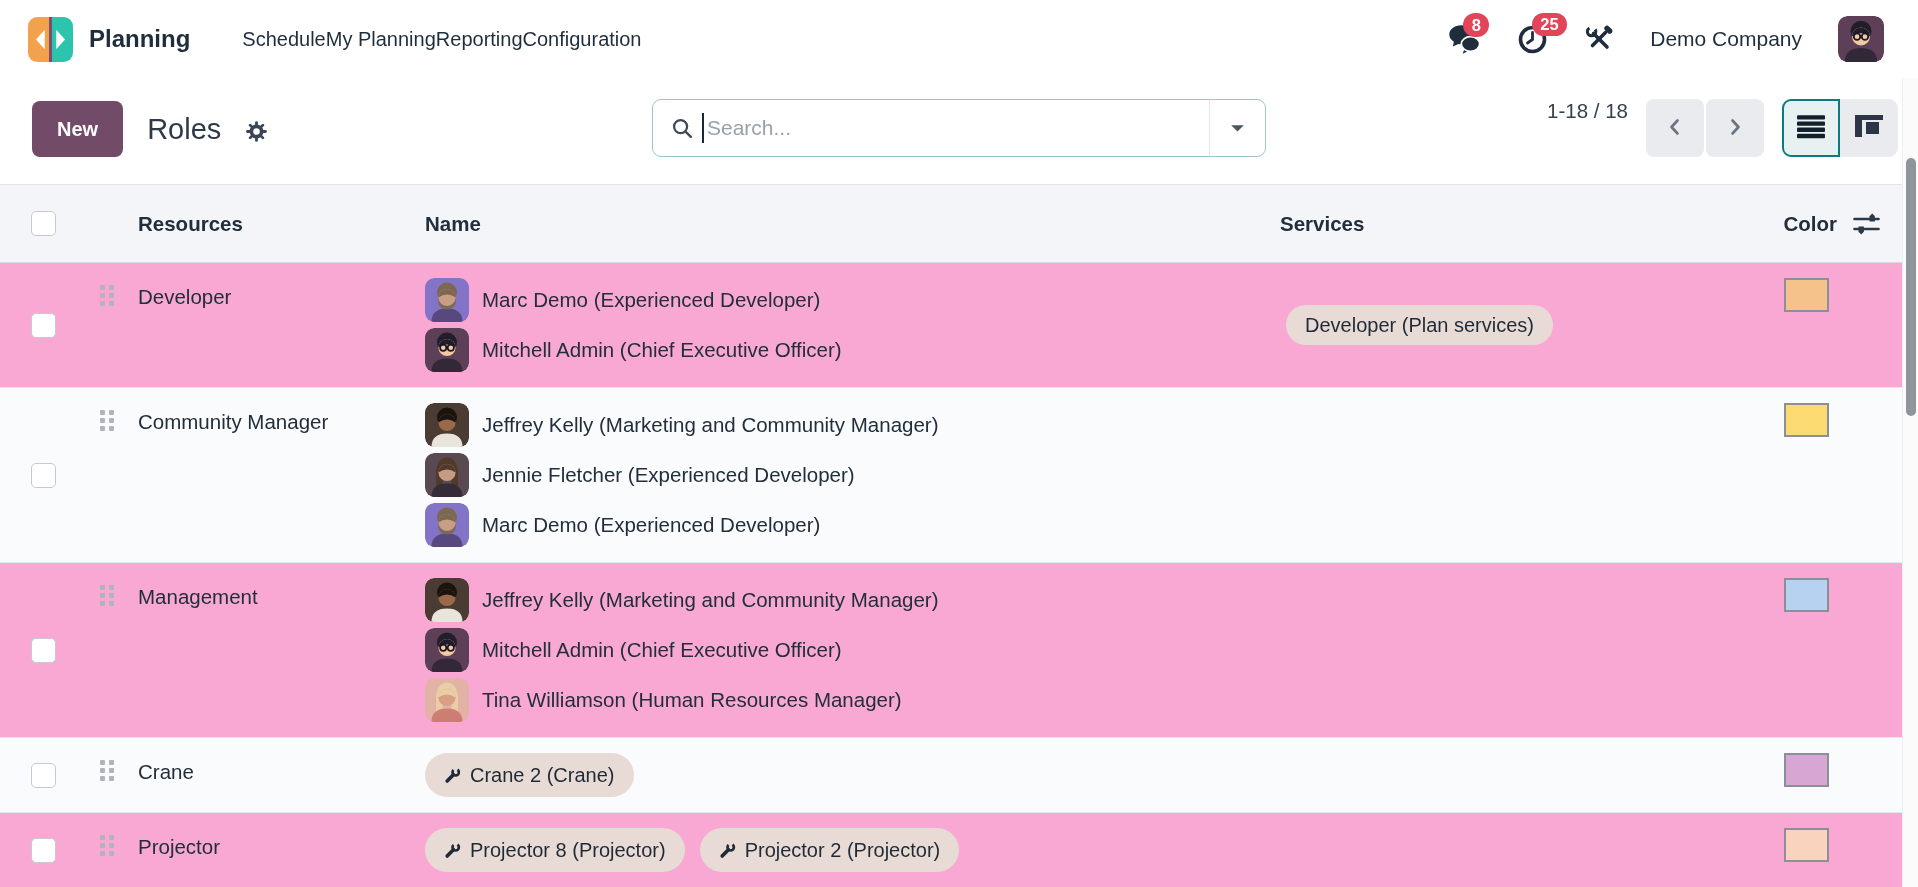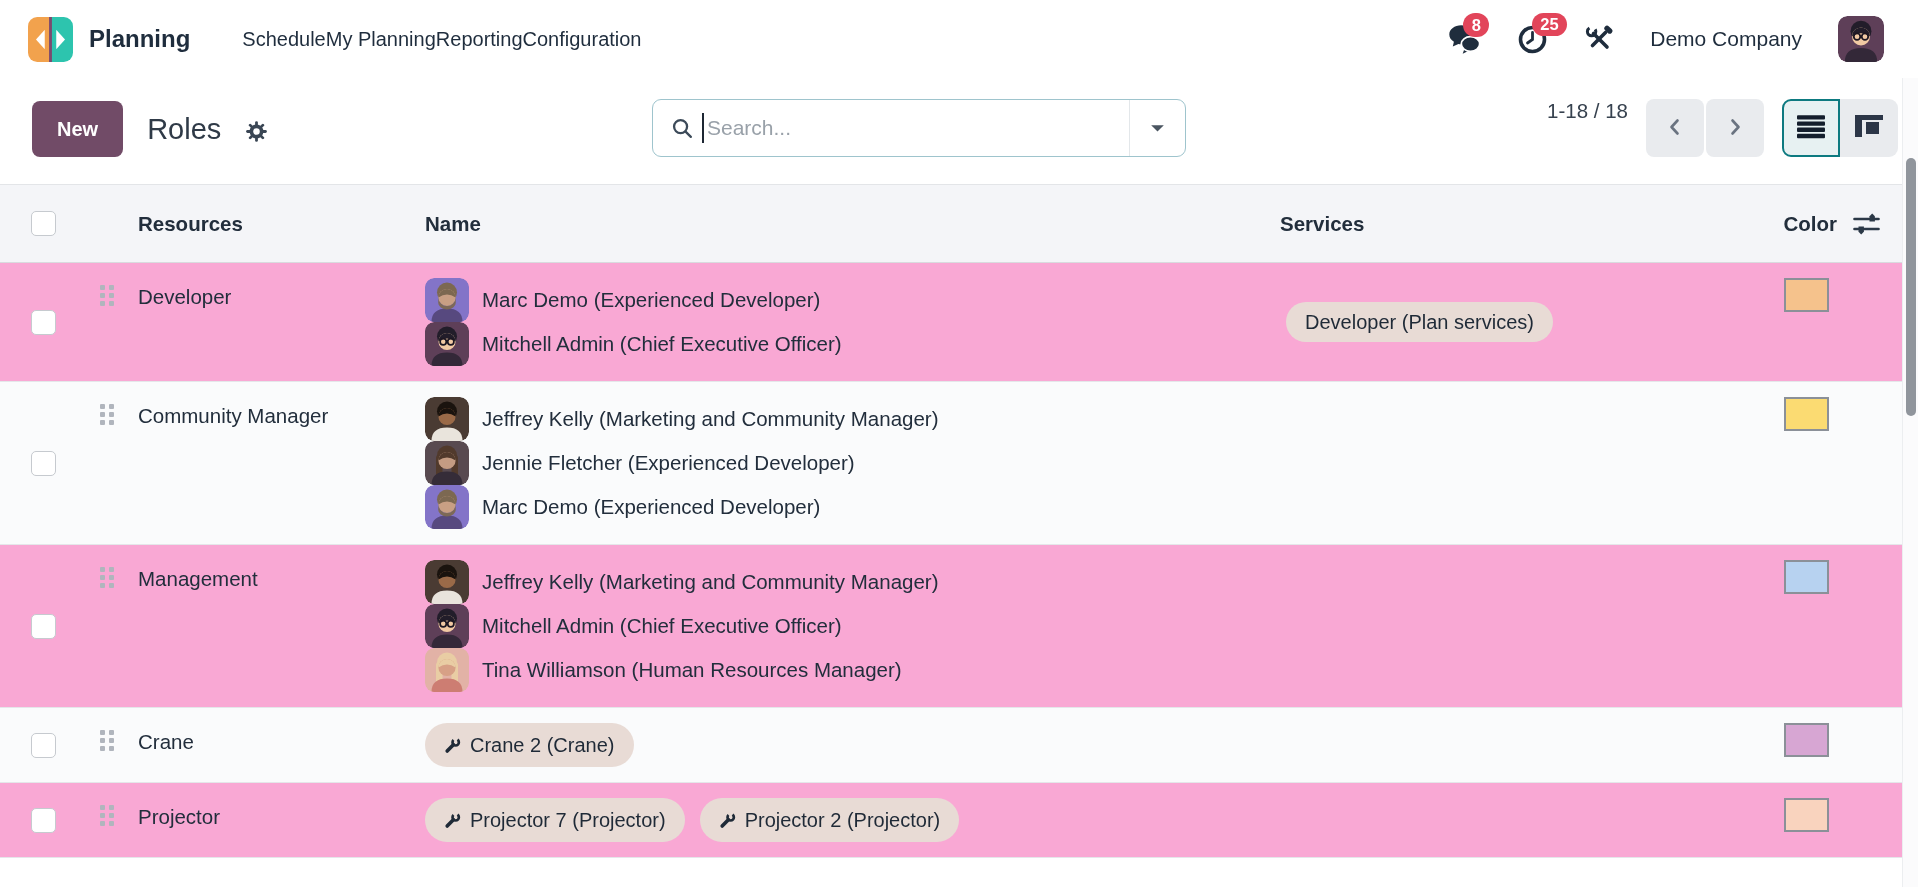--- a/index.html
+++ b/index.html
@@ -27,21 +27,21 @@
   .company{font-size:21px;color:var(--icon-dark);cursor:pointer}
   .user-avatar{width:46px;height:46px;border-radius:9px;overflow:hidden;cursor:pointer;flex:none}
   .user-avatar svg{width:46px;height:46px;display:block}
   
   .control{position:relative;height:106px;background:#fff}
   .cp-left{position:absolute;left:32px;top:22px;display:flex;align-items:center;gap:24px;height:58px}
   .btn-new{background:var(--accent);color:#fff;font-size:20px;font-weight:600;border:none;
            border-radius:8px;padding:0 25px;height:56px;font-family:inherit;cursor:pointer}
   .title{font-size:29px;color:#2F3A47}
   .gear-btn{display:flex;margin-top:5px;cursor:pointer}
-  .searchbox{position:absolute;left:652px;top:21px;width:534px;height:58px;border:1px solid var(--search-border);
+  .searchbox{position:absolute;left:652px;top:21px;width:614px;height:58px;border:1px solid var(--search-border);
              border-radius:9px;display:flex;align-items:stretch;background:#fff}
   .search-main{flex:1;display:flex;align-items:center;padding-left:18px}
   .search-main .mag{display:flex;flex:none;margin-right:8px}
   .caret-line{width:2px;height:30px;background:#1D2733;flex:none}
   .search-input{border:none;outline:none;font-size:21px;flex:1;min-width:0;color:var(--text);
                 padding:0 0 0 3px;background:transparent;font-family:inherit}
   .search-input::placeholder{color:#99A1A9;opacity:1}
   .search-toggle{width:56px;border-left:1px solid #E3E7EA;display:flex;align-items:center;
                  justify-content:center;cursor:pointer;border-radius:0 9px 9px 0}
   .cp-right{position:absolute;right:20px;top:21px;display:flex;align-items:flex-start;height:58px}
@@ -62,21 +62,21 @@
   .trow{display:grid;grid-template-columns:var(--cols);padding:15px 0;border-bottom:1px solid var(--divider);
         background:#f9a8d4;cursor:pointer}
   .trow.striped{background:var(--stripe)}
   .c-check{display:flex;align-items:center;padding-left:31px}
   .checkbox{width:25px;height:25px;border:1.5px solid #C6CACF;border-radius:5px;background:#fff;
             display:block;cursor:pointer}
   .c-handle{padding-top:7px;padding-left:8px}
   .drag-handle{display:grid;grid-template-columns:repeat(2,5px);gap:3px 4px;width:14px;cursor:grab}
   .drag-handle i{width:5px;height:5px;background:#B0B5BD;border-radius:1px;display:block}
   .c-name{padding-top:7px;font-size:20.5px;color:#222E3C}
-  .c-res{display:flex;flex-direction:column;}
+  .c-res{display:flex;flex-direction:column;gap:6px}
   .res-line{display:flex;align-items:center;gap:13px;min-height:44px}
   .pill-line{gap:15px}
   .avatar{width:44px;height:44px;border-radius:9px;overflow:hidden;flex:none}
   .avatar svg{display:block}
   .res-label{font-size:20.5px;color:#222E3C}
   .pill{display:inline-flex;align-items:center;gap:9px;background:var(--tag-bg);border-radius:23px;
         padding:0 19px;height:44px;font-size:20px;color:#1F2A37;font-weight:500;white-space:nowrap}
   .pill.service{height:40px}
   .c-serv{display:flex;align-items:center;gap:10px;padding-left:6px}
   .c-color{padding-left:9px}
@@ -492,21 +492,21 @@
     <div class="c-name"><span class="role-name">Projector</span></div>
     <div class="c-res">
           <div class="res-line pill-line">
             <span class="pill">
               <span style="display:flex">
                 <svg viewBox="0 0 16 16" width="17" height="17">
                   <circle cx="11" cy="5" r="3" fill="none" stroke="#1F2A37" stroke-width="2.5" stroke-dasharray="14.8 4" stroke-dashoffset="22"></circle>
                   <path d="M8.8 7.2 L3 13.2" stroke="#1F2A37" stroke-width="3.4" stroke-linecap="round"></path>
                 </svg>
               </span>
-              <span>Projector 7 (Projector)</span>
+              <span>Projector 8 (Projector)</span>
             </span>
             <span class="pill">
               <span style="display:flex">
                 <svg viewBox="0 0 16 16" width="17" height="17">
                   <circle cx="11" cy="5" r="3" fill="none" stroke="#1F2A37" stroke-width="2.5" stroke-dasharray="14.8 4" stroke-dashoffset="22"></circle>
                   <path d="M8.8 7.2 L3 13.2" stroke="#1F2A37" stroke-width="3.4" stroke-linecap="round"></path>
                 </svg>
               </span>
               <span>Projector 2 (Projector)</span>
             </span>

